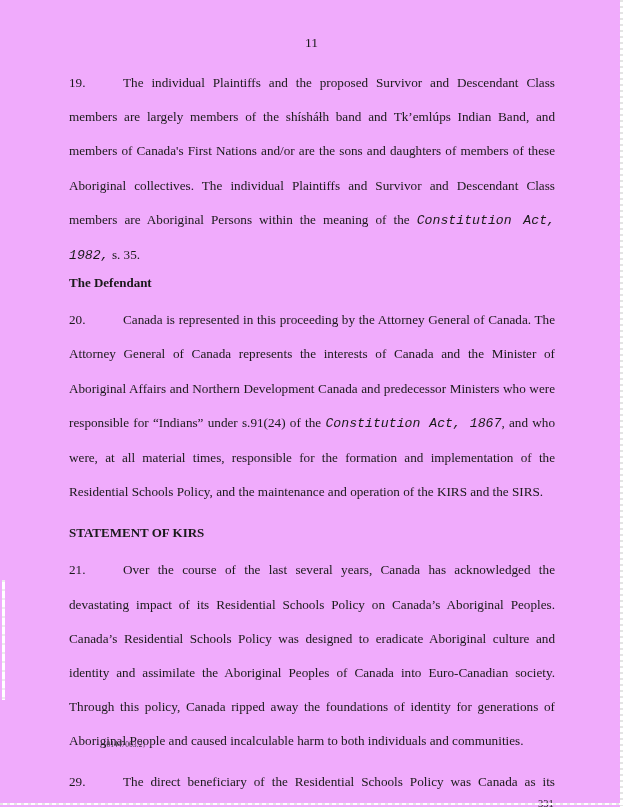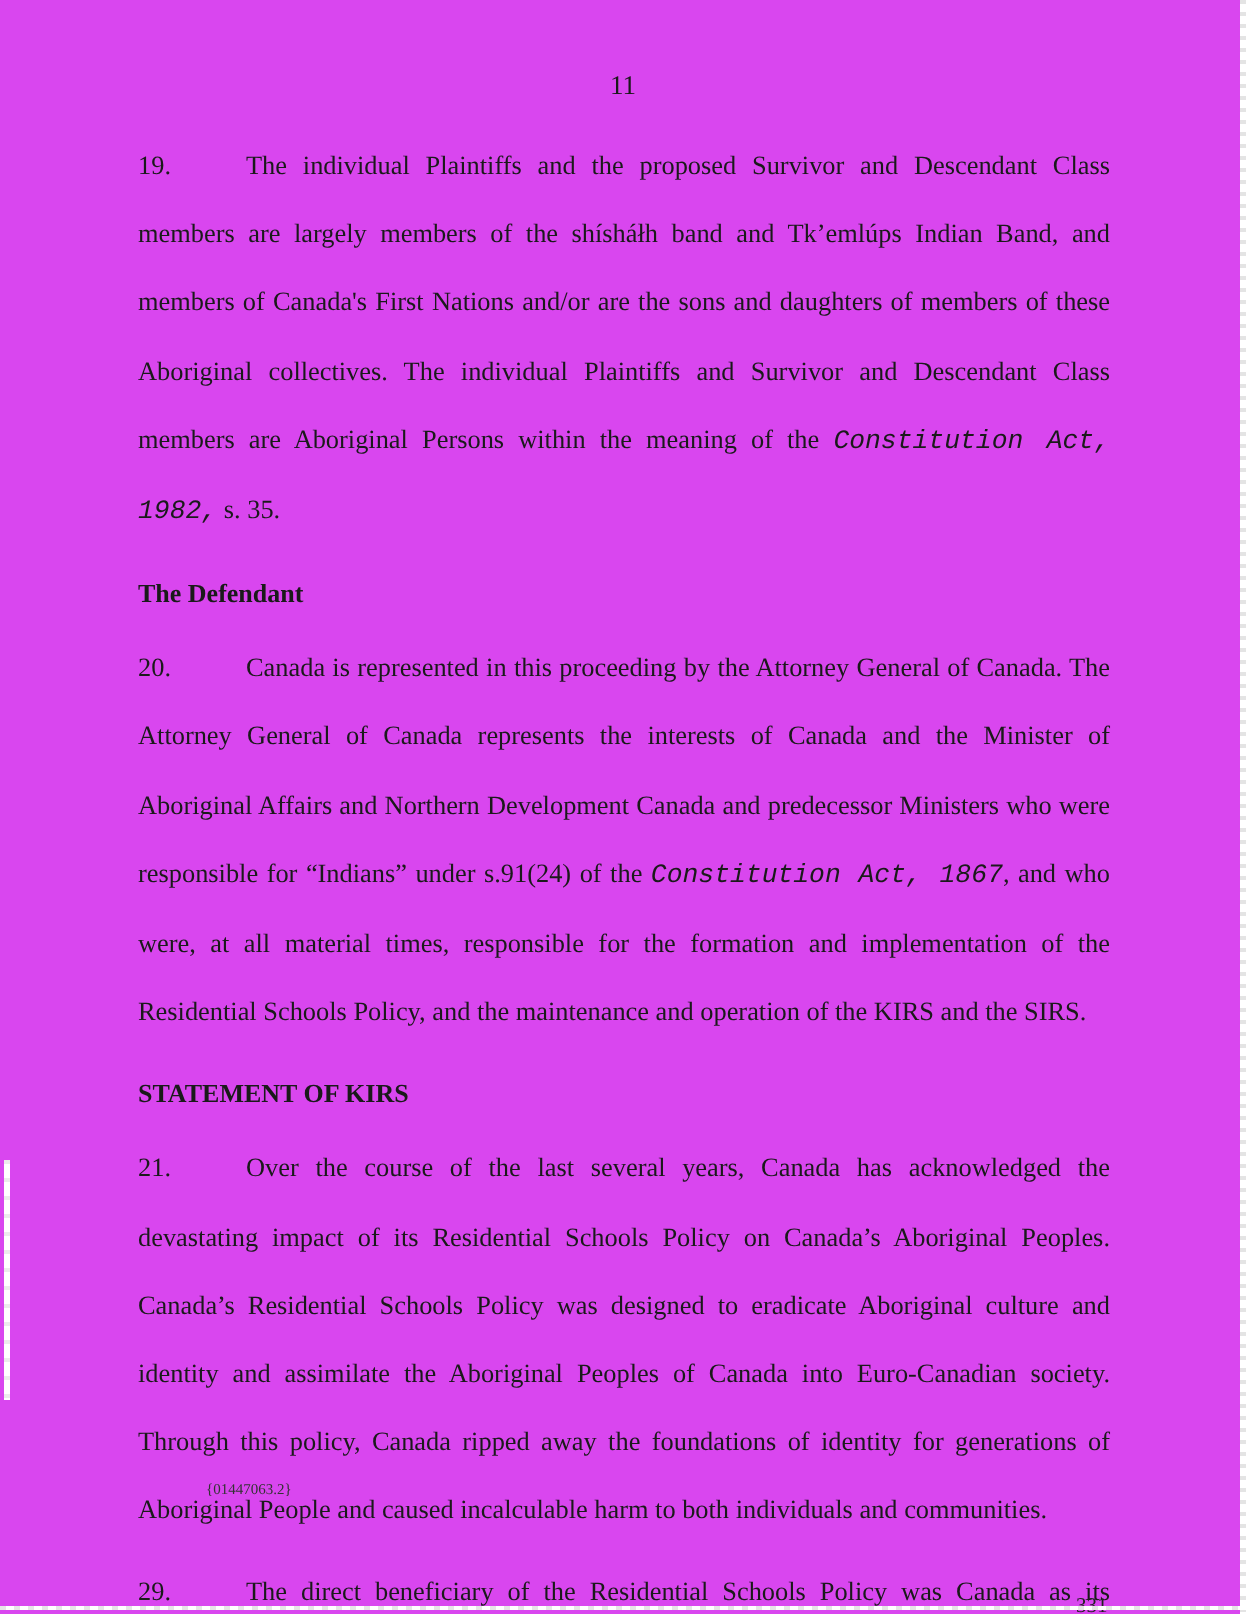--- a/index.html
+++ b/index.html
@@ -12,21 +12,21 @@
       height: 807px;
       position: relative;
       overflow: hidden;
       font-family: "Liberation Serif", "DejaVu Serif", serif;
       color: #1a1a1a;
     }
     .page {
       position: absolute;
       left: 0; top: 0;
       width: 623px; height: 807px;
-      background: #d946ef;
+      background: #f0abfc;
     }
     .page-number-top {
       position: absolute;
       top: 35px;
       left: 0;
       width: 623px;
       text-align: center;
       font-size: 13.5px;
     }
     .content {
@@ -93,21 +93,21 @@
 <body>
 
 <div class="page">
 
   <div class="page-number-top">11</div>
 
   <div class="content">
 
     <p class="para"><span class="num">19.</span><span>The individual Plaintiffs and the proposed Survivor and Descendant Class members are largely members of the shísháłh band and Tk’emlúps Indian Band, and members of Canada's First Nations and/or are the sons and daughters of members of these Aboriginal collectives.  The individual Plaintiffs and Survivor and Descendant Class members are Aboriginal Persons within the meaning of the </span><i>Constitution Act, 1982,</i><span> s. 35.</span></p>
 
-    <h3 class="heading" style="margin-top:14px;">The Defendant</h3>
+    <h3 class="heading" style="">The Defendant</h3>
 
     <p class="para" style="margin-top:10px;"><span class="num">20.</span><span>Canada is represented in this proceeding by the Attorney General of Canada.  The Attorney General of Canada represents the interests of Canada and the Minister of Aboriginal Affairs and Northern Development Canada and predecessor Ministers who were responsible for “Indians” under s.91(24) of the </span><i>Constitution Act, 1867</i><span>, and who were, at all material times, responsible for the formation and implementation of the Residential Schools Policy, and the maintenance and operation of the KIRS and the SIRS.</span></p>
 
     <h3 class="heading" style="margin-top:14px;">STATEMENT OF KIRS</h3>
 
     <p class="para" style="margin-top:10px;"><span class="num">21.</span><span>Over the course of the last several years, Canada has acknowledged the devastating impact of its Residential Schools Policy on Canada’s Aboriginal Peoples.  Canada’s Residential Schools Policy was designed to eradicate Aboriginal culture and identity and assimilate the Aboriginal Peoples of Canada into Euro-Canadian society.  Through this policy, Canada ripped away the foundations of identity for generations of Aboriginal People and caused incalculable harm to both individuals and communities.</span></p>
 
     <p class="para" style="margin-top:6px;"><span class="num">29.</span><span>The direct beneficiary of the Residential Schools Policy was Canada as its obligations would be reduced in proportion to the number, and generations, of Aboriginal Persons who would no longer recognize their Aboriginal identity and would reduce their claims to rights</span></p>
 
   </div>

